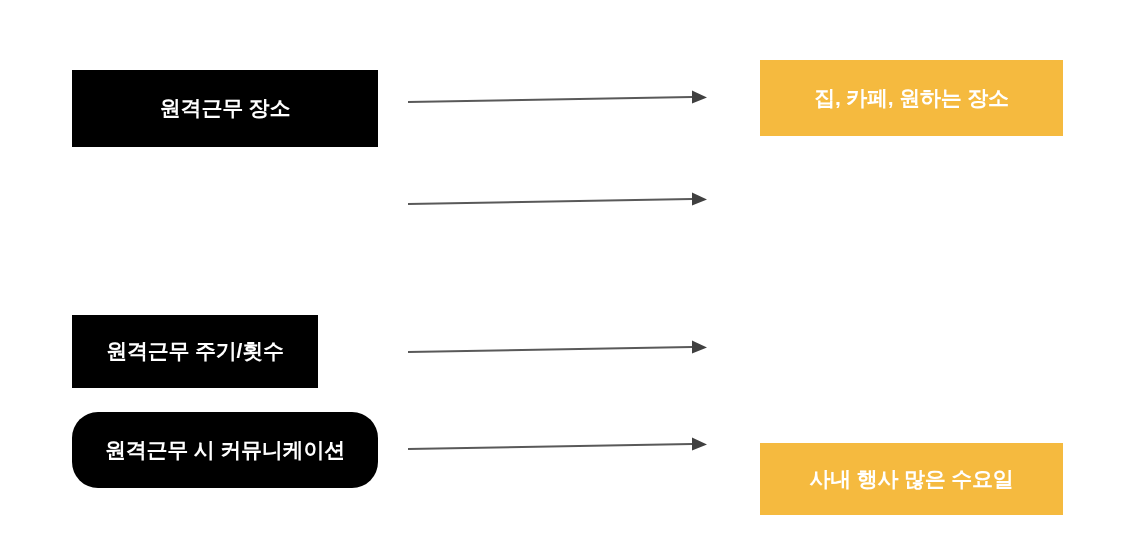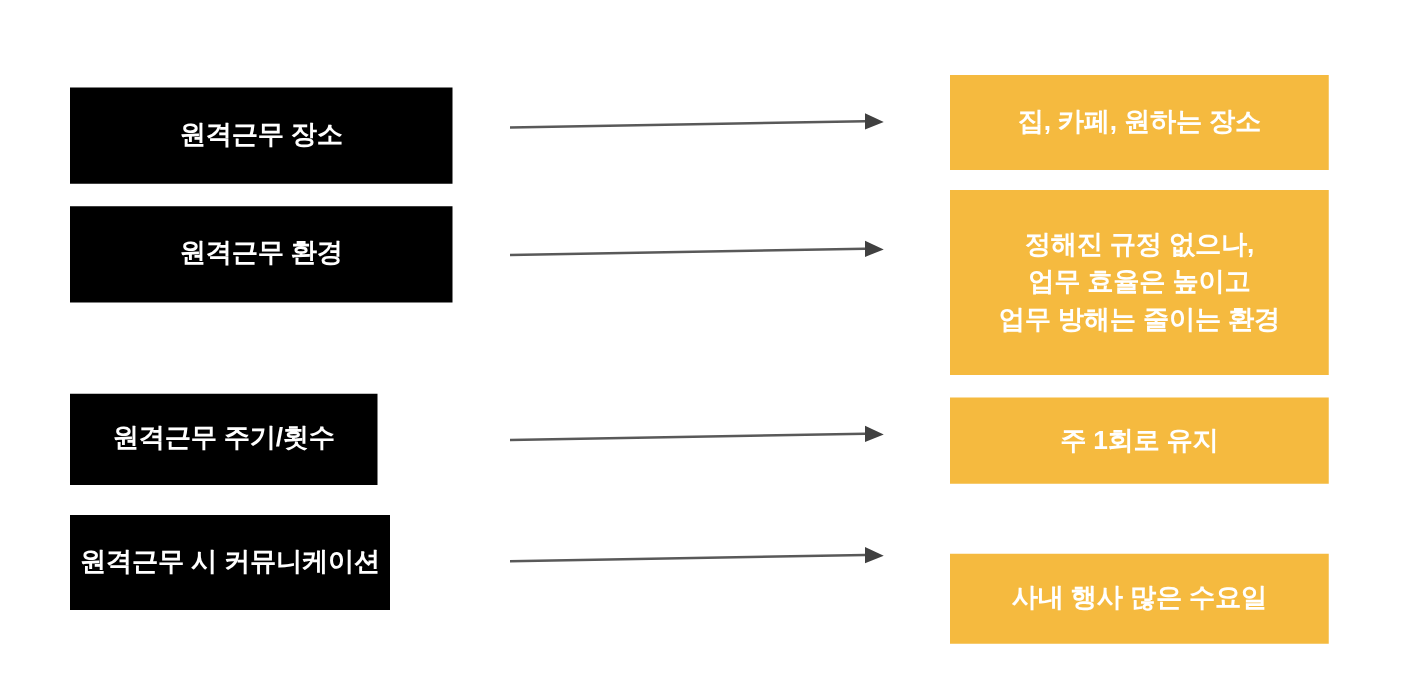--- a/index.html
+++ b/index.html
@@ -22,20 +22,21 @@
 
   
   .label-box {
     position: absolute;
     background: #000000;
     display: flex;
     align-items: center;
     justify-content: center;
     box-sizing: border-box;
     padding: 4px 10px;
+    margin-left: 16px;
   }
   .label-box .label-text {
     color: #ffffff;
     font-size: 21px;
     font-weight: bold;
     line-height: 1.25;
     text-align: center;
     letter-spacing: -0.2px;
     white-space: nowrap;
   }
@@ -65,21 +66,21 @@
   }
   .arrow svg {
     display: block;
     overflow: visible;
   }
 
   
   #lbl-0 { left: 56px;  top: 70px;  width: 306px; height: 77px; }
   #lbl-1 { left: 56px;  top: 165px; width: 306px; height: 77px; }
   #lbl-2 { left: 56px;  top: 315px; width: 246px; height: 73px; }
-  #lbl-3 { left: 56px;  top: 412px; width: 256px; height: 76px; }
+  #lbl-3 { left: 56px;  top: 412px; width: 306px; height: 76px; border-radius: 26px; }
 
   #val-0 { left: 760px; top: 60px;  width: 303px; height: 76px; }
   #val-1 { left: 760px; top: 152px; width: 303px; height: 148px; }
   #val-2 { left: 760px; top: 318px; width: 303px; height: 69px; }
   #val-3 { left: 760px; top: 415px; width: 303px; height: 72px; margin-top: 28px; }
 
   #arr-0 { left: 408px; top: 88px;  width: 300px; height: 22px; }
   #arr-1 { left: 408px; top: 190px; width: 300px; height: 22px; }
   #arr-2 { left: 408px; top: 338px; width: 300px; height: 22px; }
   #arr-3 { left: 408px; top: 435px; width: 300px; height: 22px; }
@@ -97,50 +98,35 @@
       <line x1="0" y1="14" x2="284" y2="9" stroke="#595959" stroke-width="2"></line>
       <polygon points="284,2.5 299,9.5 284,15.5" fill="#404040"></polygon>
     </svg>
   </div>
   <div class="value-box" id="val-0">
     <span class="value-text">
       <span>집, 카페, 원하는 장소</span>
     </span>
   </div>
 
-  <div class="label-box" id="lbl-1">
-    <span class="label-text">원격근무 환경</span>
-  </div>
   <div class="arrow" id="arr-1">
     <svg width="300" height="22" viewBox="0 0 300 22" aria-hidden="true">
       <line x1="0" y1="14" x2="284" y2="9" stroke="#595959" stroke-width="2"></line>
       <polygon points="284,2.5 299,9.5 284,15.5" fill="#404040"></polygon>
     </svg>
-  </div>
-  <div class="value-box" id="val-1">
-    <span class="value-text">
-      <span>정해진 규정 없으나,</span><br>
-      <span>업무 효율은 높이고</span><br>
-      <span>업무 방해는 줄이는 환경</span>
-    </span>
   </div>
 
   <div class="label-box" id="lbl-2">
     <span class="label-text">원격근무 주기/횟수</span>
   </div>
   <div class="arrow" id="arr-2">
     <svg width="300" height="22" viewBox="0 0 300 22" aria-hidden="true">
       <line x1="0" y1="14" x2="284" y2="9" stroke="#595959" stroke-width="2"></line>
       <polygon points="284,2.5 299,9.5 284,15.5" fill="#404040"></polygon>
     </svg>
-  </div>
-  <div class="value-box" id="val-2">
-    <span class="value-text">
-      <span>주 1회로 유지</span>
-    </span>
   </div>
 
   <div class="label-box" id="lbl-3">
     <span class="label-text">원격근무 시 커뮤니케이션</span>
   </div>
   <div class="arrow" id="arr-3">
     <svg width="300" height="22" viewBox="0 0 300 22" aria-hidden="true">
       <line x1="0" y1="14" x2="284" y2="9" stroke="#595959" stroke-width="2"></line>
       <polygon points="284,2.5 299,9.5 284,15.5" fill="#404040"></polygon>
     </svg>

